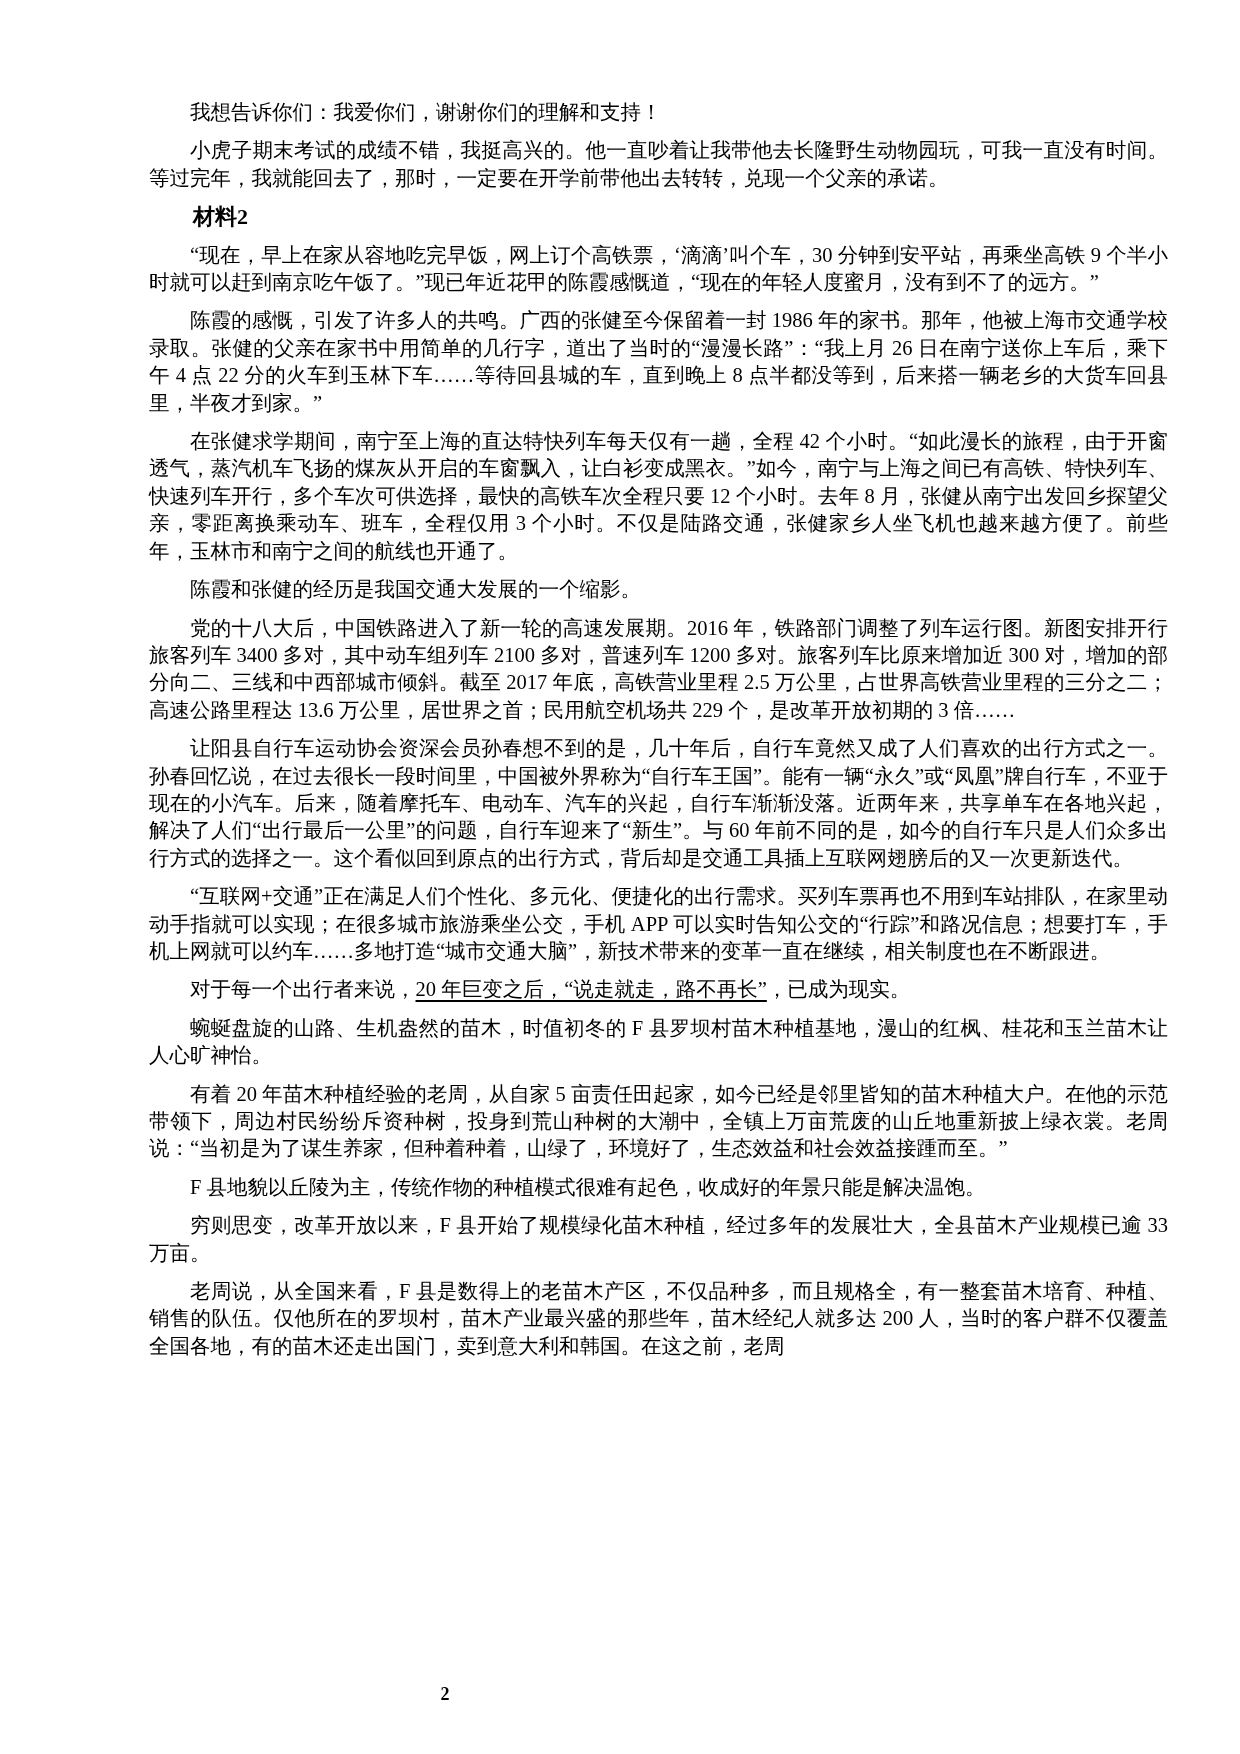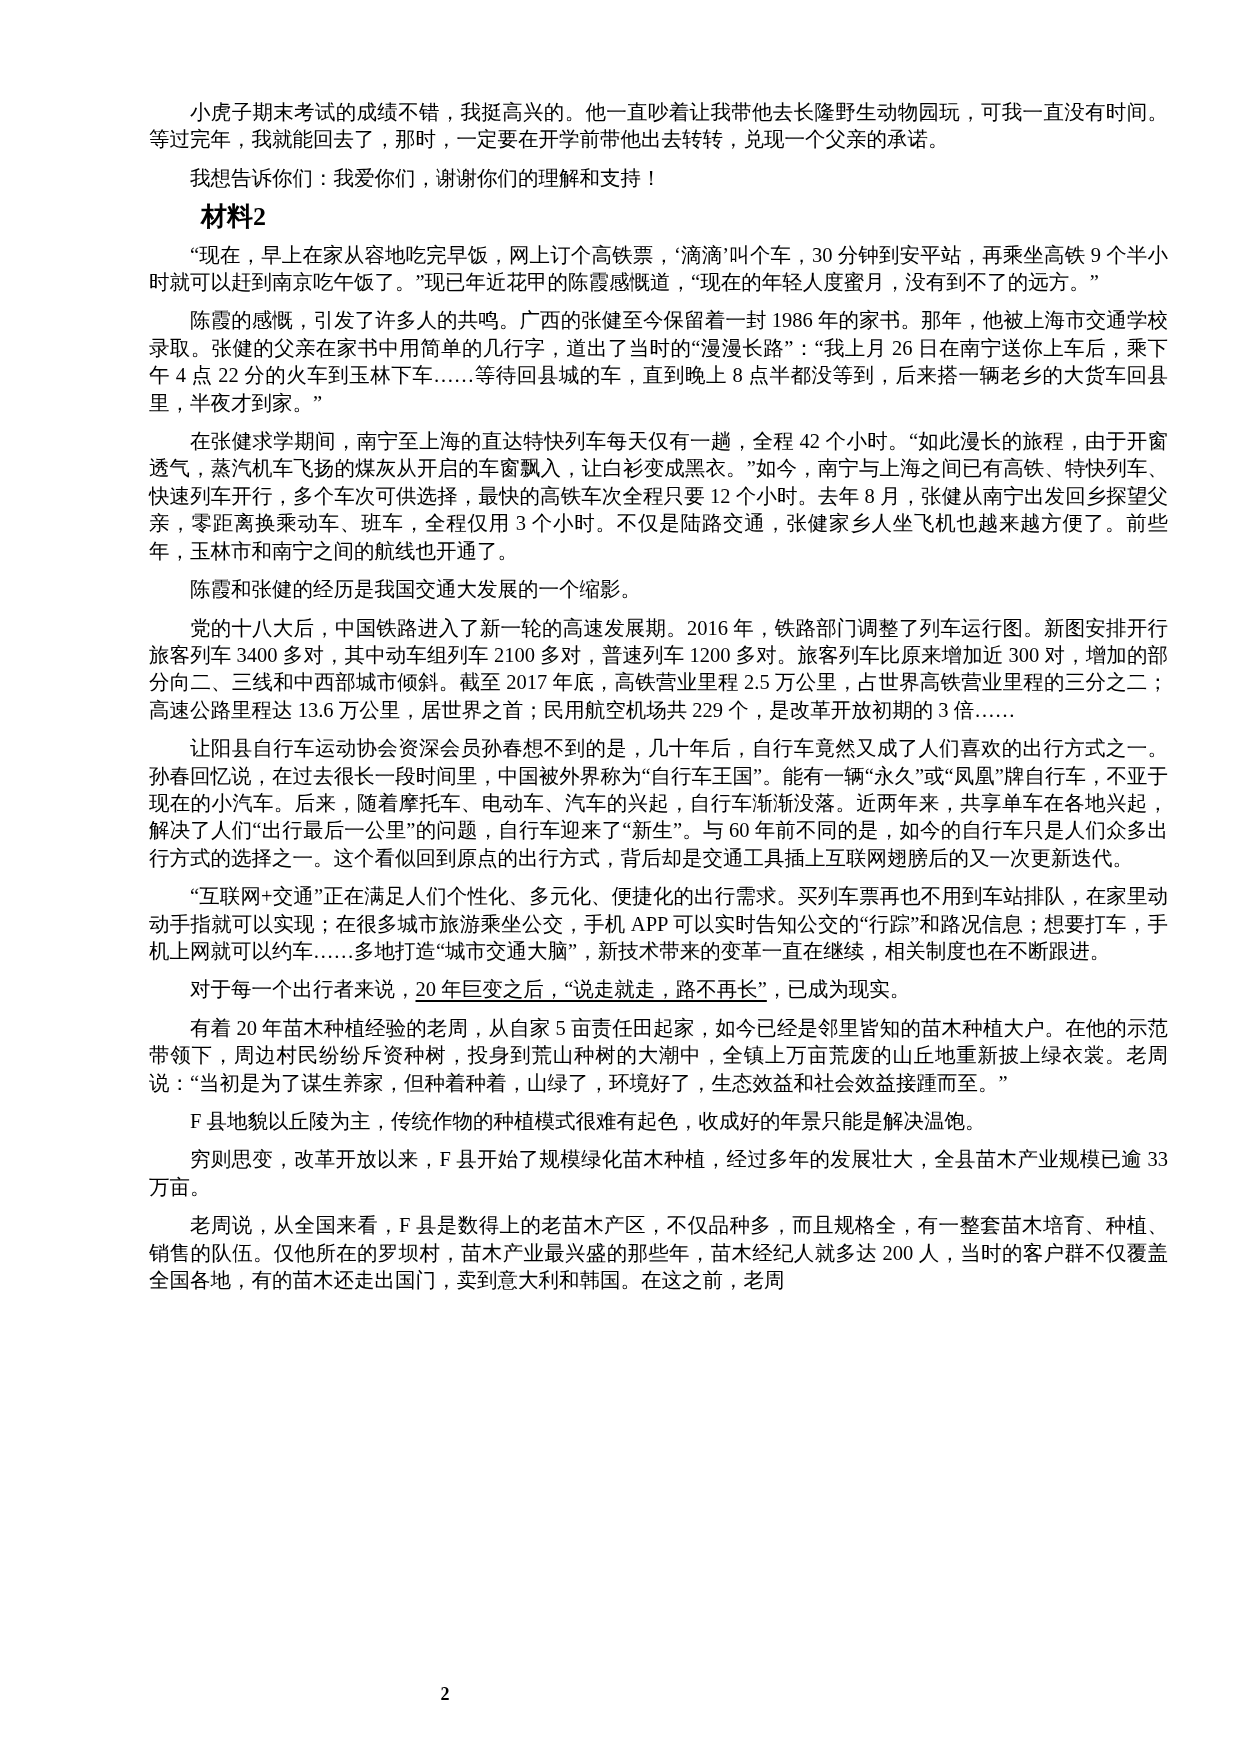--- a/index.html
+++ b/index.html
@@ -23,21 +23,21 @@
   }
   .para {
     font-size: 20.5px;
     line-height: 27.4px;
     text-align: justify;
     text-indent: 2em;
     margin: 0 0 11px 0;
     word-break: break-all;
   }
   .mat-heading {
-    font-size: 26px;
+    font-size: 22px;
     line-height: 27.4px;
     font-weight: bold;
     text-indent: 2em;
     margin: 0 0 11px 0;
   }
   .underlined {
     text-decoration: underline;
     text-underline-offset: 4px;
   }
   .page-num {
@@ -48,30 +48,31 @@
     text-align: center;
     font-size: 18px;
     font-weight: bold;
     font-family: "Liberation Serif", "DejaVu Serif", serif;
   }
 </style>
 </head>
 <body>
 
 <div class="page-body">
+  <p class="para">我想告诉你们：我爱你们，谢谢你们的理解和支持！</p>
   <p class="para">小虎子期末考试的成绩不错，我挺高兴的。他一直吵着让我带他去长隆野生动物园玩，可我一直没有时间。等过完年，我就能回去了，那时，一定要在开学前带他出去转转，兑现一个父亲的承诺。</p>
-  <p class="para">我想告诉你们：我爱你们，谢谢你们的理解和支持！</p>
   <p class="mat-heading">材料2</p>
   <p class="para">“现在，早上在家从容地吃完早饭，网上订个高铁票，‘滴滴’叫个车，30 分钟到安平站，再乘坐高铁 9 个半小时就可以赶到南京吃午饭了。”现已年近花甲的陈霞感慨道，“现在的年轻人度蜜月，没有到不了的远方。”</p>
   <p class="para">陈霞的感慨，引发了许多人的共鸣。广西的张健至今保留着一封 1986 年的家书。那年，他被上海市交通学校录取。张健的父亲在家书中用简单的几行字，道出了当时的“漫漫长路”：“我上月 26 日在南宁送你上车后，乘下午 4 点 22 分的火车到玉林下车……等待回县城的车，直到晚上 8 点半都没等到，后来搭一辆老乡的大货车回县里，半夜才到家。”</p>
   <p class="para">在张健求学期间，南宁至上海的直达特快列车每天仅有一趟，全程 42 个小时。“如此漫长的旅程，由于开窗透气，蒸汽机车飞扬的煤灰从开启的车窗飘入，让白衫变成黑衣。”如今，南宁与上海之间已有高铁、特快列车、快速列车开行，多个车次可供选择，最快的高铁车次全程只要 12 个小时。去年 8 月，张健从南宁出发回乡探望父亲，零距离换乘动车、班车，全程仅用 3 个小时。不仅是陆路交通，张健家乡人坐飞机也越来越方便了。前些年，玉林市和南宁之间的航线也开通了。</p>
   <p class="para">陈霞和张健的经历是我国交通大发展的一个缩影。</p>
   <p class="para">党的十八大后，中国铁路进入了新一轮的高速发展期。2016 年，铁路部门调整了列车运行图。新图安排开行旅客列车 3400 多对，其中动车组列车 2100 多对，普速列车 1200 多对。旅客列车比原来增加近 300 对，增加的部分向二、三线和中西部城市倾斜。截至 2017 年底，高铁营业里程 2.5 万公里，占世界高铁营业里程的三分之二；高速公路里程达 13.6 万公里，居世界之首；民用航空机场共 229 个，是改革开放初期的 3 倍……</p>
   <p class="para">让阳县自行车运动协会资深会员孙春想不到的是，几十年后，自行车竟然又成了人们喜欢的出行方式之一。孙春回忆说，在过去很长一段时间里，中国被外界称为“自行车王国”。能有一辆“永久”或“凤凰”牌自行车，不亚于现在的小汽车。后来，随着摩托车、电动车、汽车的兴起，自行车渐渐没落。近两年来，共享单车在各地兴起，解决了人们“出行最后一公里”的问题，自行车迎来了“新生”。与 60 年前不同的是，如今的自行车只是人们众多出行方式的选择之一。这个看似回到原点的出行方式，背后却是交通工具插上互联网翅膀后的又一次更新迭代。</p>
   <p class="para">“互联网+交通”正在满足人们个性化、多元化、便捷化的出行需求。买列车票再也不用到车站排队，在家里动动手指就可以实现；在很多城市旅游乘坐公交，手机 APP 可以实时告知公交的“行踪”和路况信息；想要打车，手机上网就可以约车……多地打造“城市交通大脑”，新技术带来的变革一直在继续，相关制度也在不断跟进。</p>
   <p class="para"><span>对于每一个出行者来说，</span><span class="underlined">20 年巨变之后，“说走就走，路不再长”</span><span>，已成为现实。</span></p>
+  <p class="para">蜿蜒盘旋的山路、生机盎然的苗木，时值初冬的 F 县罗坝村苗木种植基地，漫山的红枫、桂花和玉兰苗木让人心旷神怡。</p>
   <p class="para">有着 20 年苗木种植经验的老周，从自家 5 亩责任田起家，如今已经是邻里皆知的苗木种植大户。在他的示范带领下，周边村民纷纷斥资种树，投身到荒山种树的大潮中，全镇上万亩荒废的山丘地重新披上绿衣裳。老周说：“当初是为了谋生养家，但种着种着，山绿了，环境好了，生态效益和社会效益接踵而至。”</p>
   <p class="para">F 县地貌以丘陵为主，传统作物的种植模式很难有起色，收成好的年景只能是解决温饱。</p>
   <p class="para">穷则思变，改革开放以来，F 县开始了规模绿化苗木种植，经过多年的发展壮大，全县苗木产业规模已逾 33 万亩。</p>
   <p class="para">老周说，从全国来看，F 县是数得上的老苗木产区，不仅品种多，而且规格全，有一整套苗木培育、种植、销售的队伍。仅他所在的罗坝村，苗木产业最兴盛的那些年，苗木经纪人就多达 200 人，当时的客户群不仅覆盖全国各地，有的苗木还走出国门，卖到意大利和韩国。在这之前，老周</p>
 </div>
 
 <div class="page-num">2</div>
 
 </body></html>

